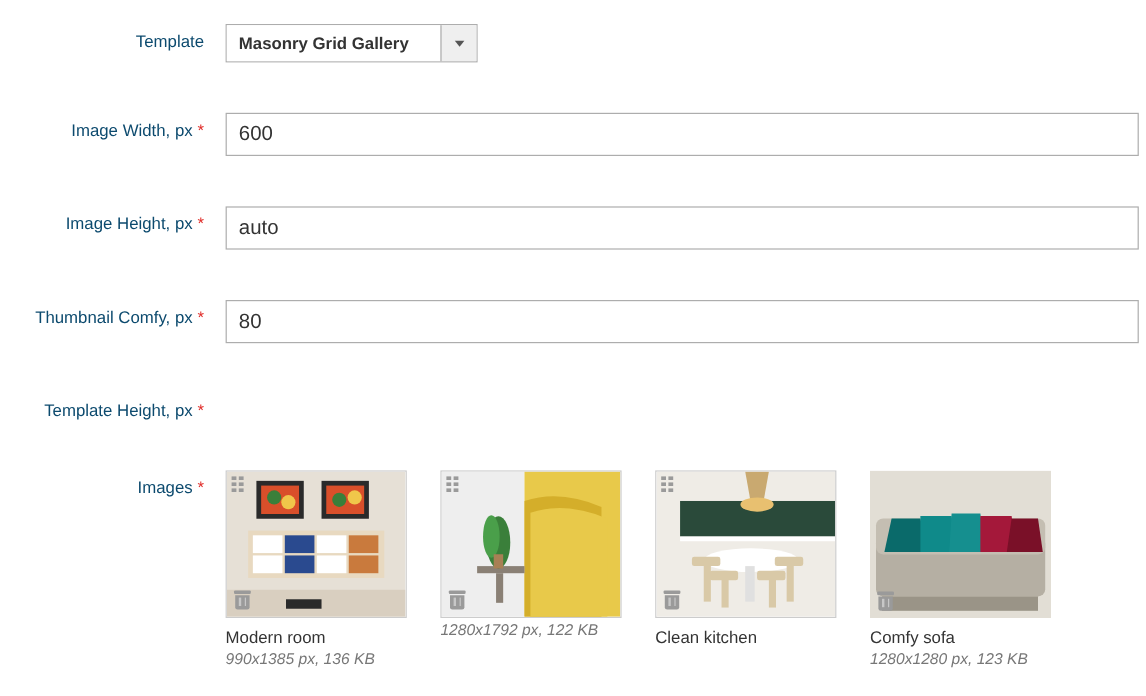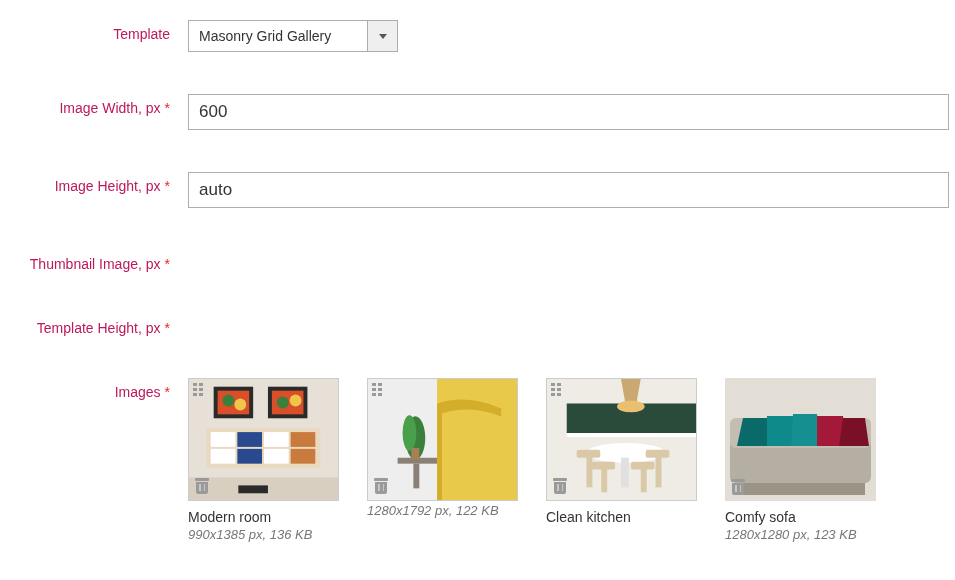--- a/index.html
+++ b/index.html
@@ -20,21 +20,21 @@
       width: 188px;
       flex-shrink: 0;
       display: flex;
       justify-content: flex-end;
       align-items: center;
       padding-right: 18px;
       padding-top: 6px;
     }
     .label-text {
       font-size: 14px;
-      color: #be185d;
+      color: #0c4a6e;
     }
     .req {
       color: #e02b27;
       margin-left: 4px;
       font-size: 14px;
     }
     .field-col {
       flex: 1;
       padding-right: 6px;
     }
@@ -42,20 +42,21 @@
       display: flex;
       border: 1px solid #adadad;
       width: 210px;
     }
     .select-main {
       flex: 1;
       padding: 7px 10px;
       background: #fff;
       font-size: 14px;
       color: #333;
+      font-weight: bold;
     }
     .select-btn {
       width: 30px;
       background: #efefef;
       border-left: 1px solid #adadad;
       display: flex;
       align-items: center;
       justify-content: center;
     }
     .tri-down {
@@ -162,22 +163,25 @@
     <span class="label-text">Image Height, px</span>
     <span class="req">*</span>
   </div>
   <div class="field-col">
     <input class="text-input" type="text" value="auto" style="">
   </div>
 </div>
 
 <div class="form-row">
   <div class="label-col">
-    <span class="label-text">Thumbnail Image, px</span>
-    <span class="req">*</span>
+    <span class="label-text">Thumbnail Comfy, px</span>
+    <span class="req">*</span>
+  </div>
+  <div class="field-col">
+    <input class="text-input" type="text" value="80" style="">
   </div>
 </div>
 
 <div class="form-row">
   <div class="label-col">
     <span class="label-text">Template Height, px</span>
     <span class="req">*</span>
   </div>
 </div>
 

